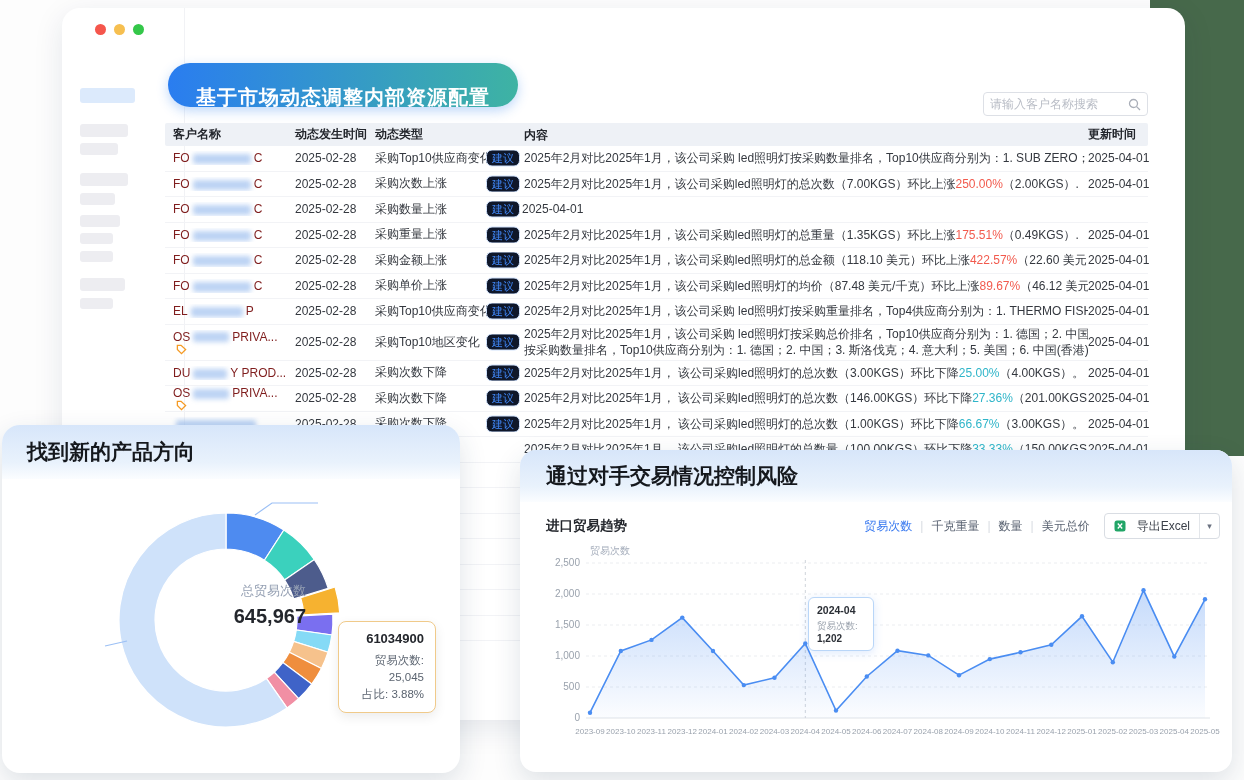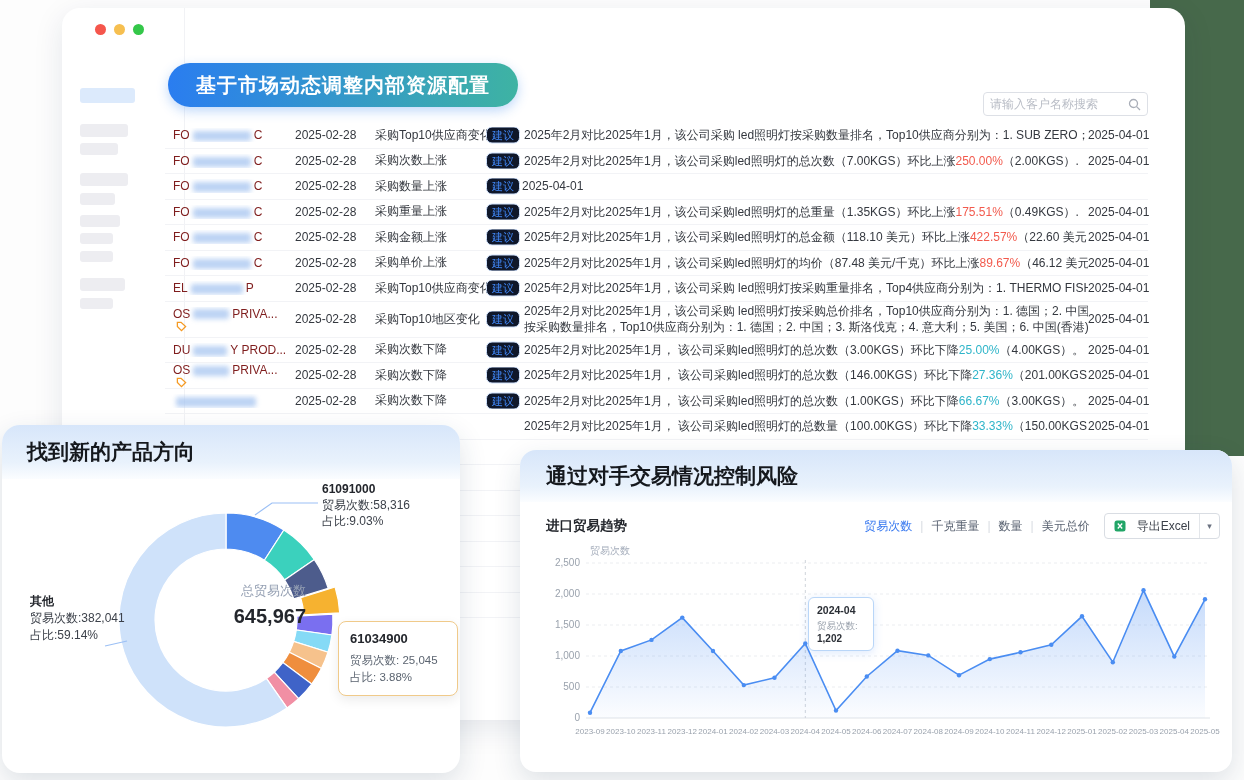--- a/index.html
+++ b/index.html
@@ -9,21 +9,21 @@
   .green-band { position:absolute; left:1150px; top:0; width:94px; height:456px; background:#47694b; z-index:0; }
 
   .window { position:absolute; left:62px; top:8px; width:1123px; height:712px; background:#fff; border-radius:18px;
             box-shadow:0 8px 30px rgba(20,40,80,.10); z-index:1; overflow:hidden; }
   .lights { position:absolute; left:33px; top:16px; display:flex; gap:8px; }
   .light { width:11px; height:11px; border-radius:50%; }
 
   .sidebar { position:absolute; left:0; top:0; width:123px; height:712px; border-right:1px solid #f1f2f5; }
   .skel { position:absolute; left:18px; border-radius:3px; background:#ededf1; }
 
-  .pill { position:absolute; left:106px; top:55px; height:44px; line-height:44px; padding:0 28px; border-radius:24px;
+  .pill { position:absolute; left:106px; top:55px; height:44px; line-height:44px; padding:12px 28px; border-radius:24px;
           background:linear-gradient(90deg,#2a7df0,#3eb3a3); color:#fff; font-size:20px; font-weight:bold;
           letter-spacing:1px; box-shadow:0 4px 12px rgba(42,125,240,.30); }
 
   .search { position:absolute; left:921px; top:84px; width:165px; height:24px; border:1px solid #dde0e6; border-radius:4px;
             background:#fff; display:flex; align-items:center; padding:0 6px; }
   .search input { flex:1; border:none; outline:none; font-size:12px; color:#333; background:transparent; min-width:0;
                   font-family:inherit; }
   .search input::placeholder { color:#b9bdc6; }
 
   .table { position:absolute; left:103px; top:115px; width:983px; }
@@ -49,22 +49,22 @@
   .panel-head { height:54px; background:linear-gradient(180deg,#d7e6fa 0%,#e9f2fc 70%,#fbfdff 100%);
                 display:flex; align-items:center; padding-left:25px; font-size:21px; font-weight:bold; color:#15181d; }
   .panel-right .panel-head { height:52px; padding-left:26px; }
 
   .donut-center { position:absolute; left:144px; top:157px; width:160px; text-align:right; }
   .donut-center .lbl { font-size:13px; color:#95a0b3; margin-bottom:5px; }
   .donut-center .val { font-size:20px; font-weight:bold; color:#23262c; }
   .callout-top { position:absolute; left:320px; top:56px; font-size:12px; color:#3c414a; line-height:16px; }
   .callout-left { position:absolute; left:28px; top:168px; font-size:12px; color:#3c414a; line-height:17px; }
   .callout-left .b, .callout-top .b { font-weight:bold; color:#23262c; }
-  .donut-tip { position:absolute; left:336px; top:196px; width:120px; background:#fff; border:1px solid #f0ca8a;
-               border-radius:8px; padding:9px 11px; box-shadow:0 4px 12px rgba(0,0,0,.08); }
+  .donut-tip { position:absolute; left:336px; top:196px; width:98px; background:#fff; border:1px solid #f0ca8a;
+               border-radius:8px; padding:9px 11px; box-shadow:0 4px 12px rgba(0,0,0,.08);text-align:right; }
   .donut-tip .t { font-size:13px; font-weight:bold; color:#23262c; margin-bottom:6px; }
   .donut-tip .l { font-size:11.5px; color:#5b6470; line-height:17px; }
 
   .chart-hd { position:absolute; left:26px; right:12px; top:62px; height:28px; display:flex; align-items:center; }
   .chart-sub { font-size:13.5px; font-weight:bold; color:#23262c; }
   .tabs { margin-left:auto; display:flex; align-items:center; font-size:12px; color:#5a6372; }
   .tabs .tb { cursor:pointer; }
   .tabs .tb.active { color:#3a7af0; }
   .tabs .sep { color:#d8dce2; margin:0 8px; }
   .exportbtn { display:flex; align-items:center; margin-left:14px; border:1px solid #d9dde3; border-radius:4px;
@@ -111,20 +111,27 @@
 
     <div class="search">
       <input type="text" placeholder="请输入客户名称搜索" style="">
       <svg width="13" height="13" viewBox="0 0 13 13">
         <circle cx="5.5" cy="5.5" r="4" fill="none" stroke="#a9aeb8" stroke-width="1.3"></circle>
         <line x1="8.6" y1="8.6" x2="12" y2="12" stroke="#a9aeb8" stroke-width="1.3"></line>
       </svg>
     </div>
 
     <div class="table">
+      <div class="thead" id="thead">
+          <span class="c-name">客户名称</span>
+          <span class="c-date">动态发生时间</span>
+          <span class="c-type">动态类型</span>
+          <span class="c-cont">内容</span>
+          <span class="c-upd">更新时间</span>
+        </div>
       <div id="tbody">
           <div class="trow" style="height: 25.5px;">
             <span class="c-name">FO<span class="blurblob" style="width: 58px;"></span>C</span>
             <span class="c-date">2025-02-28</span>
             <span class="c-type">采购Top10供应商变化<span class="badge">建议</span></span>
             <span class="c-cont">
               <div style="white-space: nowrap; overflow: hidden;"><span>2025年2月对比2025年1月，该公司采购 led照明灯按采购数量排名，Top10供应商分别为：1. SUB ZERO；2. SUB ZERO INC；3. SUB ZE...</span></div>
             </span>
             <span class="c-upd">2025-04-01</span>
           </div>
@@ -310,30 +317,20 @@
           <path d="M329.9 210.0A107 107 0 0 1 326.0 227.2L291.7 216.4A71 71 0 0 0 294.3 205.0Z" fill="#85daf6" stroke="#fff" stroke-width="1.2"></path>
           <path d="M326.0 227.2A107 107 0 0 1 319.4 243.5L287.3 227.2A71 71 0 0 0 291.7 216.4Z" fill="#f6c28c" stroke="#fff" stroke-width="1.2"></path>
           <path d="M319.4 243.5A107 107 0 0 1 309.7 259.0L280.9 237.5A71 71 0 0 0 287.3 227.2Z" fill="#ef8e3e" stroke="#fff" stroke-width="1.2"></path>
           <path d="M309.7 259.0A107 107 0 0 1 296.6 273.6L272.2 247.2A71 71 0 0 0 280.9 237.5Z" fill="#3f63c8" stroke="#fff" stroke-width="1.2"></path>
           <path d="M296.6 273.6A107 107 0 0 1 285.0 282.9L264.4 253.4A71 71 0 0 0 272.2 247.2Z" fill="#f18fa4" stroke="#fff" stroke-width="1.2"></path>
           <path d="M285.0 282.9A107 107 0 1 1 224.0 88.0L224.0 124.0A71 71 0 1 0 264.4 253.4Z" fill="#cfe2fa" stroke="#fff" stroke-width="1.2"></path>
       <polyline points="253,90 270,78 316,78" fill="none" stroke="#9cc0f5" stroke-width="1.2"></polyline>
       <polyline points="125,216 103,221" fill="none" stroke="#9cc0f5" stroke-width="1.2"></polyline>
     </svg>
       </div>
-    <div class="callout-top">
-      <div class="b">61091000</div>
-      <div>贸易次数:58,316</div>
-      <div>占比:9.03%</div>
-    </div>
-    <div class="callout-left">
-      <div class="b">其他</div>
-      <div>贸易次数:382,041</div>
-      <div>占比:59.14%</div>
-    </div>
     <div class="donut-center">
       <div class="lbl">总贸易次数</div>
       <div class="val">645,967</div>
     </div>
     <div class="donut-tip">
       <div class="t">61034900</div>
       <div class="l">贸易次数: 25,045</div>
       <div class="l">占比: 3.88%</div>
     </div>
   </div>

